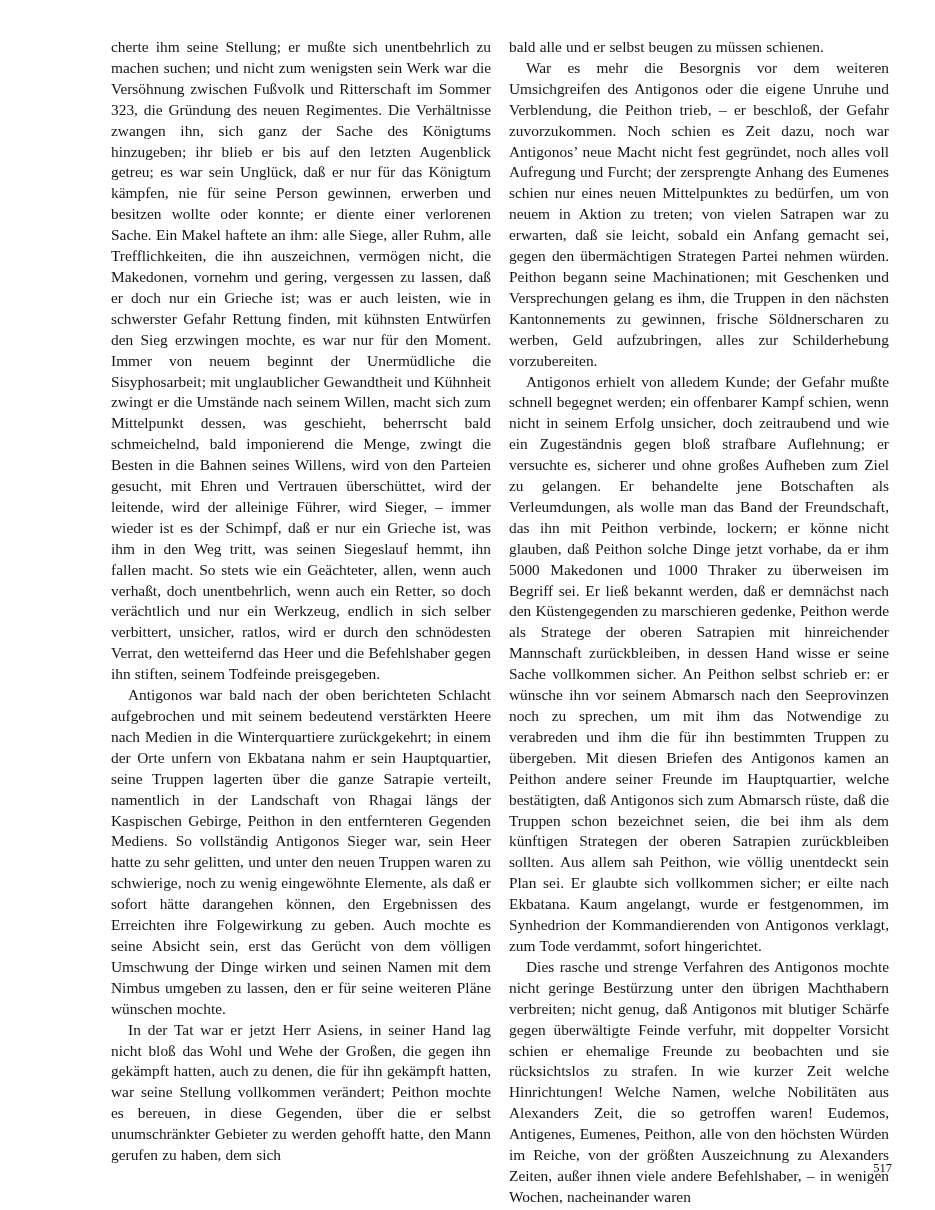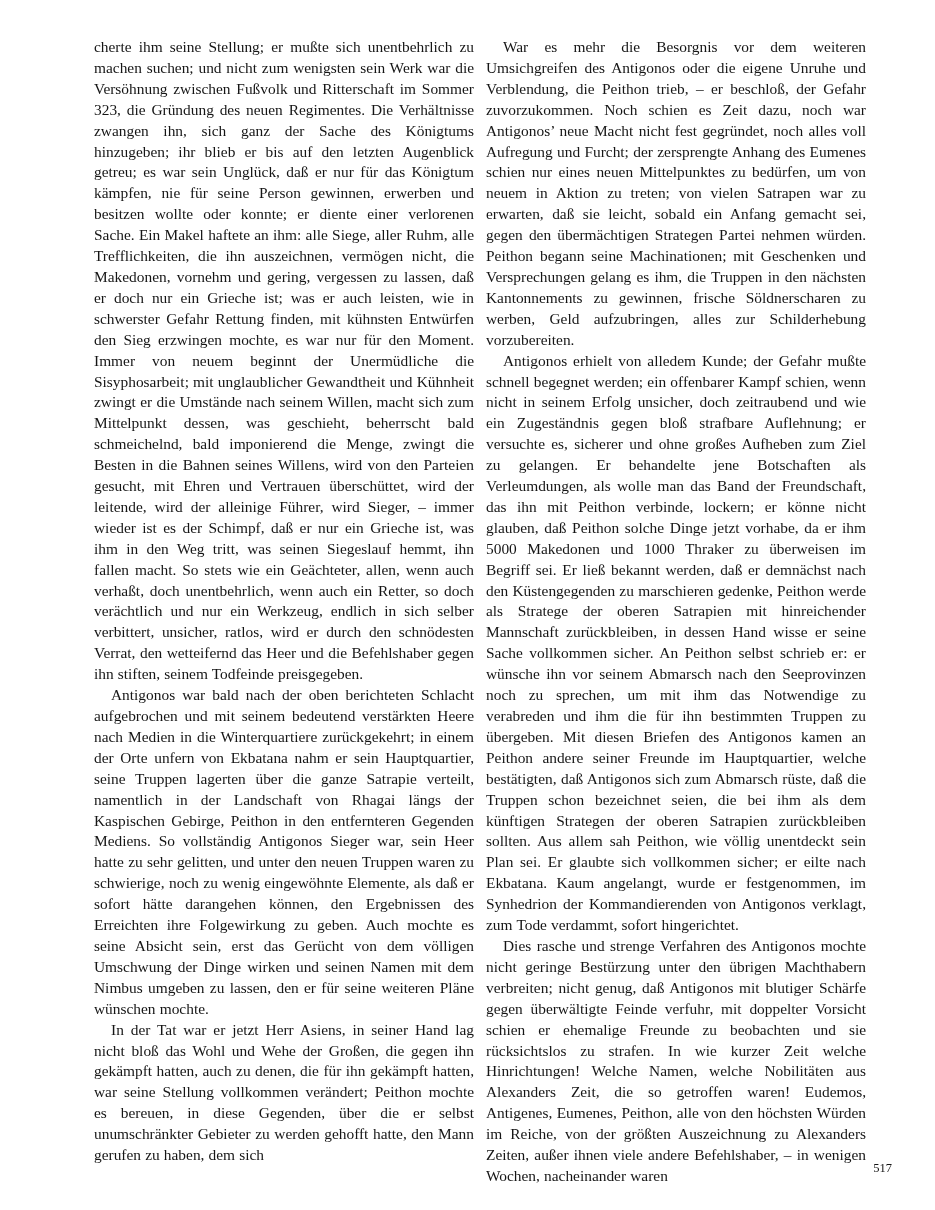--- a/index.html
+++ b/index.html
@@ -10,25 +10,25 @@
     width: 935px;
     height: 1210px;
     background: #ffffff;
     position: relative;
     overflow: hidden;
     font-family: "Liberation Serif", "DejaVu Serif", serif;
     color: #151515;
   }
   .text-columns {
     position: absolute;
-    left: 94px;
+    left: 111px;
     top: 37px;
     width: 783px;
     display: flex;
-    gap: 12px;
+    gap: 18px;
   }
   .column {
     width: 380px;
     font-size: 15.4px;
     line-height: 20.9px;
     text-align: justify;
     hyphens: auto;
     -webkit-hyphens: auto;
     word-spacing: 0.02em;
   }
@@ -53,20 +53,21 @@
 <div class="page">
   <div class="text-columns">
 
     <div class="column">
       <p class="para">cherte ihm seine Stellung; er mußte sich unentbehrlich zu machen suchen; und nicht zum wenigsten sein Werk war die Versöhnung zwischen Fußvolk und Ritterschaft im Sommer 323, die Gründung des neuen Regimentes. Die Verhältnisse zwangen ihn, sich ganz der Sache des Königtums hinzugeben; ihr blieb er bis auf den letzten Augenblick getreu; es war sein Unglück, daß er nur für das Königtum kämpfen, nie für seine Person gewinnen, erwerben und besitzen wollte oder konnte; er diente einer verlorenen Sache. Ein Makel haftete an ihm: alle Siege, aller Ruhm, alle Trefflichkeiten, die ihn auszeichnen, vermögen nicht, die Makedonen, vornehm und gering, vergessen zu lassen, daß er doch nur ein Grieche ist; was er auch leisten, wie in schwerster Gefahr Rettung finden, mit kühnsten Entwürfen den Sieg erzwingen mochte, es war nur für den Moment. Immer von neuem beginnt der Unermüdliche die Sisyphosarbeit; mit unglaublicher Gewandtheit und Kühnheit zwingt er die Umstände nach seinem Willen, macht sich zum Mittelpunkt dessen, was geschieht, beherrscht bald schmeichelnd, bald imponierend die Menge, zwingt die Besten in die Bahnen seines Willens, wird von den Parteien gesucht, mit Ehren und Vertrauen überschüttet, wird der leitende, wird der alleinige Führer, wird Sieger, – immer wieder ist es der Schimpf, daß er nur ein Grieche ist, was ihm in den Weg tritt, was seinen Siegeslauf hemmt, ihn fallen macht. So stets wie ein Geächteter, allen, wenn auch verhaßt, doch unentbehrlich, wenn auch ein Retter, so doch verächtlich und nur ein Werkzeug, endlich in sich selber verbittert, unsicher, ratlos, wird er durch den schnödesten Verrat, den wetteifernd das Heer und die Befehlshaber gegen ihn stiften, seinem Todfeinde preisgegeben.</p>
       <p class="para indent">Antigonos war bald nach der oben berichteten Schlacht aufgebrochen und mit seinem bedeutend verstärkten Heere nach Medien in die Winterquartiere zurückgekehrt; in einem der Orte unfern von Ekbatana nahm er sein Hauptquartier, seine Truppen lagerten über die ganze Satrapie verteilt, namentlich in der Landschaft von Rhagai längs der Kaspischen Gebirge, Peithon in den entfernteren Gegenden Mediens. So vollständig Antigonos Sieger war, sein Heer hatte zu sehr gelitten, und unter den neuen Truppen waren zu schwierige, noch zu wenig eingewöhnte Elemente, als daß er sofort hätte darangehen können, den Ergebnissen des Erreichten ihre Folgewirkung zu geben. Auch mochte es seine Absicht sein, erst das Gerücht von dem völligen Umschwung der Dinge wirken und seinen Namen mit dem Nimbus umgeben zu lassen, den er für seine weiteren Pläne wünschen mochte.</p>
       <p class="para indent">In der Tat war er jetzt Herr Asiens, in seiner Hand lag nicht bloß das Wohl und Wehe der Großen, die gegen ihn gekämpft hatten, auch zu denen, die für ihn gekämpft hatten, war seine Stellung vollkommen verändert; Peithon mochte es bereuen, in diese Gegenden, über die er selbst unumschränkter Gebieter zu werden gehofft hatte, den Mann gerufen zu haben, dem sich</p>
     </div>
 
     <div class="column">
+      <p class="para">bald alle und er selbst beugen zu müssen schienen.</p>
       <p class="para indent">War es mehr die Besorgnis vor dem weiteren Umsichgreifen des Antigonos oder die eigene Unruhe und Verblendung, die Peithon trieb, – er beschloß, der Gefahr zuvorzukommen. Noch schien es Zeit dazu, noch war Antigonos’ neue Macht nicht fest gegründet, noch alles voll Aufregung und Furcht; der zersprengte Anhang des Eumenes schien nur eines neuen Mittelpunktes zu bedürfen, um von neuem in Aktion zu treten; von vielen Satrapen war zu erwarten, daß sie leicht, sobald ein Anfang gemacht sei, gegen den übermächtigen Strategen Partei nehmen würden. Peithon begann seine Machinationen; mit Geschenken und Versprechungen gelang es ihm, die Truppen in den nächsten Kantonnements zu gewinnen, frische Söldnerscharen zu werben, Geld aufzubringen, alles zur Schilderhebung vorzubereiten.</p>
       <p class="para indent">Antigonos erhielt von alledem Kunde; der Gefahr mußte schnell begegnet werden; ein offenbarer Kampf schien, wenn nicht in seinem Erfolg unsicher, doch zeitraubend und wie ein Zugeständnis gegen bloß strafbare Auflehnung; er versuchte es, sicherer und ohne großes Aufheben zum Ziel zu gelangen. Er behandelte jene Botschaften als Verleumdungen, als wolle man das Band der Freundschaft, das ihn mit Peithon verbinde, lockern; er könne nicht glauben, daß Peithon solche Dinge jetzt vorhabe, da er ihm 5000 Makedonen und 1000 Thraker zu überweisen im Begriff sei. Er ließ bekannt werden, daß er demnächst nach den Küstengegenden zu marschieren gedenke, Peithon werde als Stratege der oberen Satrapien mit hinreichender Mannschaft zurückbleiben, in dessen Hand wisse er seine Sache vollkommen sicher. An Peithon selbst schrieb er: er wünsche ihn vor seinem Abmarsch nach den Seeprovinzen noch zu sprechen, um mit ihm das Notwendige zu verabreden und ihm die für ihn bestimmten Truppen zu übergeben. Mit diesen Briefen des Antigonos kamen an Peithon andere seiner Freunde im Hauptquartier, welche bestätigten, daß Antigonos sich zum Abmarsch rüste, daß die Truppen schon bezeichnet seien, die bei ihm als dem künftigen Strategen der oberen Satrapien zurückbleiben sollten. Aus allem sah Peithon, wie völlig unentdeckt sein Plan sei. Er glaubte sich vollkommen sicher; er eilte nach Ekbatana. Kaum angelangt, wurde er festgenommen, im Synhedrion der Kommandierenden von Antigonos verklagt, zum Tode verdammt, sofort hingerichtet.</p>
       <p class="para indent">Dies rasche und strenge Verfahren des Antigonos mochte nicht geringe Bestürzung unter den übrigen Machthabern verbreiten; nicht genug, daß Antigonos mit blutiger Schärfe gegen überwältigte Feinde verfuhr, mit doppelter Vorsicht schien er ehemalige Freunde zu beobachten und sie rücksichtslos zu strafen. In wie kurzer Zeit welche Hinrichtungen! Welche Namen, welche Nobilitäten aus Alexanders Zeit, die so getroffen waren! Eudemos, Antigenes, Eumenes, Peithon, alle von den höchsten Würden im Reiche, von der größten Auszeichnung zu Alexanders Zeiten, außer ihnen viele andere Befehlshaber, – in wenigen Wochen, nacheinander waren</p>
     </div>
 
   </div>
 
   <div class="page-number">517</div>
 </div>
 

